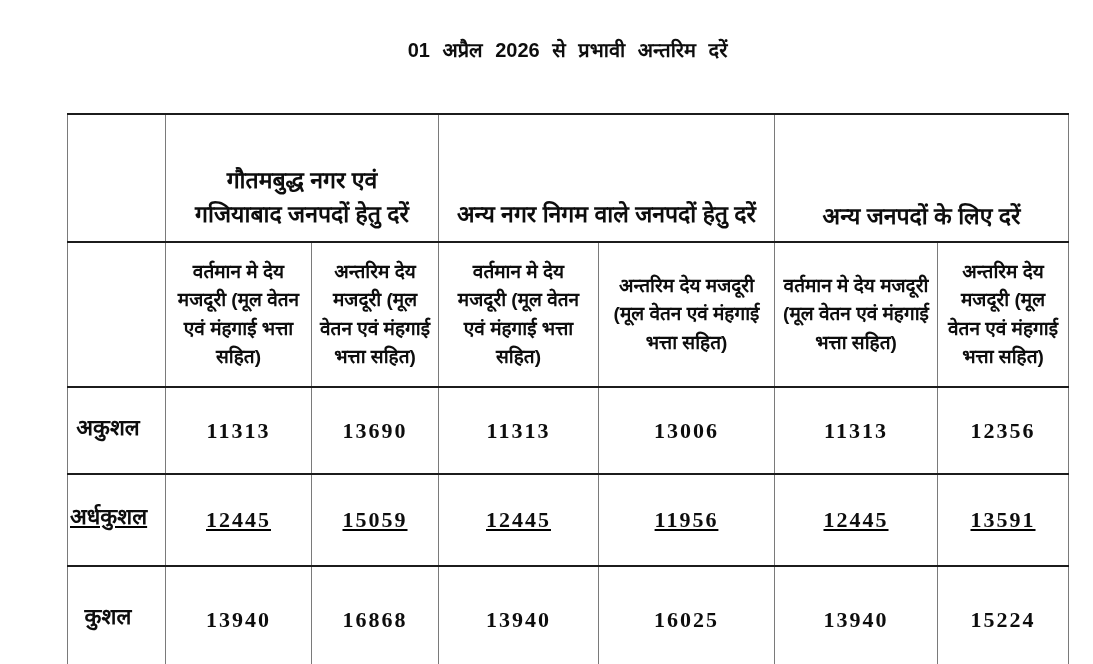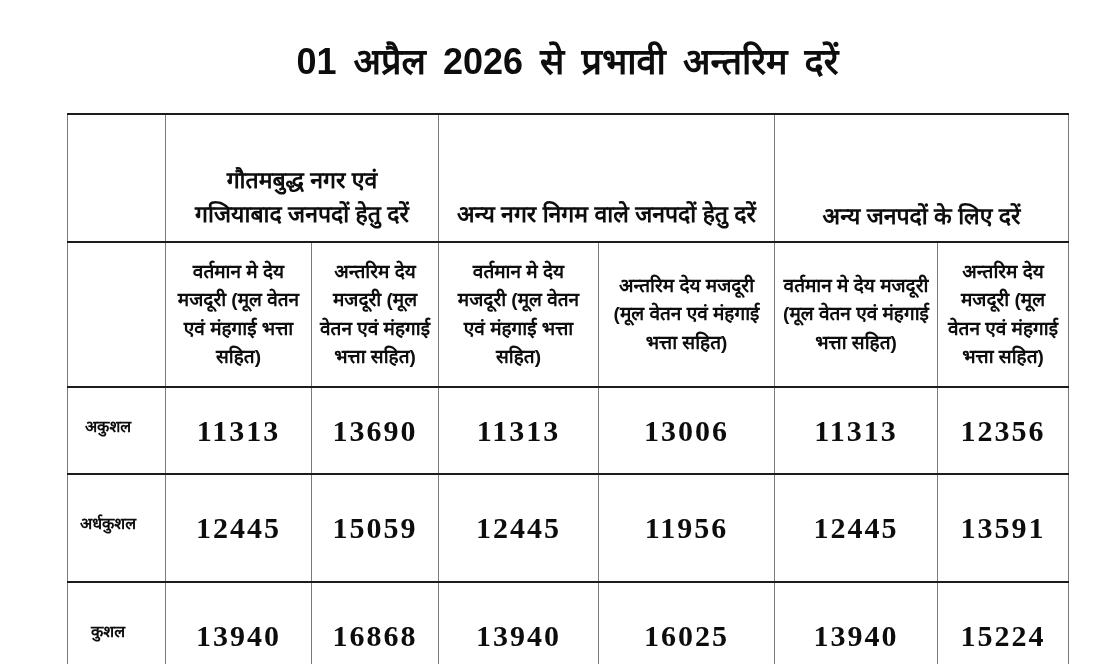--- a/index.html
+++ b/index.html
@@ -14,21 +14,21 @@
     height: 664px;
     background: #ffffff;
     overflow: hidden;
   }
   .doc-title {
     position: absolute;
     top: 36px;
     left: 67px;
     width: 1001px;
     text-align: center;
-    font-size: 36px;
+    font-size: 20px;
     font-weight: bold;
     color: #0d0d0d;
     word-spacing: 7px;
     white-space: nowrap;
   }
   table.wage-table {
     position: absolute;
     left: 67px;
     top: 113px;
     width: 1001px;
@@ -41,21 +41,21 @@
     border-right: 1.5px solid #7a7a7a;
     border-top: 2px solid #1c1c1c;
     border-bottom: 2px solid #1c1c1c;
     color: #0d0d0d;
     text-align: center;
     overflow: hidden;
   }
   tr.row-groups    { height: 128px; }
   tr.row-subheads  { height: 145px; }
   tr.row-data-1    { height: 87px; }
-  tr.row-data-2    { height: 108px; }
+  tr.row-data-2    { height: 92px; text-decoration: underline; }
   tr.row-data-3    { height: 108px; }
 
   td.group-cell {
     vertical-align: bottom;
     font-size: 23px;
     font-weight: bold;
     line-height: 1.45;
     padding: 0 14px 10px 14px;
   }
   td.group-cell.g1 { padding-left: 20px; padding-right: 20px; }
@@ -63,28 +63,28 @@
 
   td.subhead-cell {
     vertical-align: middle;
     font-size: 19px;
     font-weight: bold;
     line-height: 1.5;
     padding: 4px 8px;
   }
   td.label-cell {
     vertical-align: middle;
-    font-size: 16px;
+    font-size: 22px;
     font-weight: bold;
     padding: 0 19px 10px 2px;
   }
   td.value-cell {
     vertical-align: middle;
     font-family: "Liberation Serif", serif;
-    font-size: 30px;
+    font-size: 22px;
     font-weight: bold;
     letter-spacing: 2px;
   }
   td.corner-cell { background: #ffffff; }
 </style>
 </head>
 <body>
 
 <div class="page">
 

